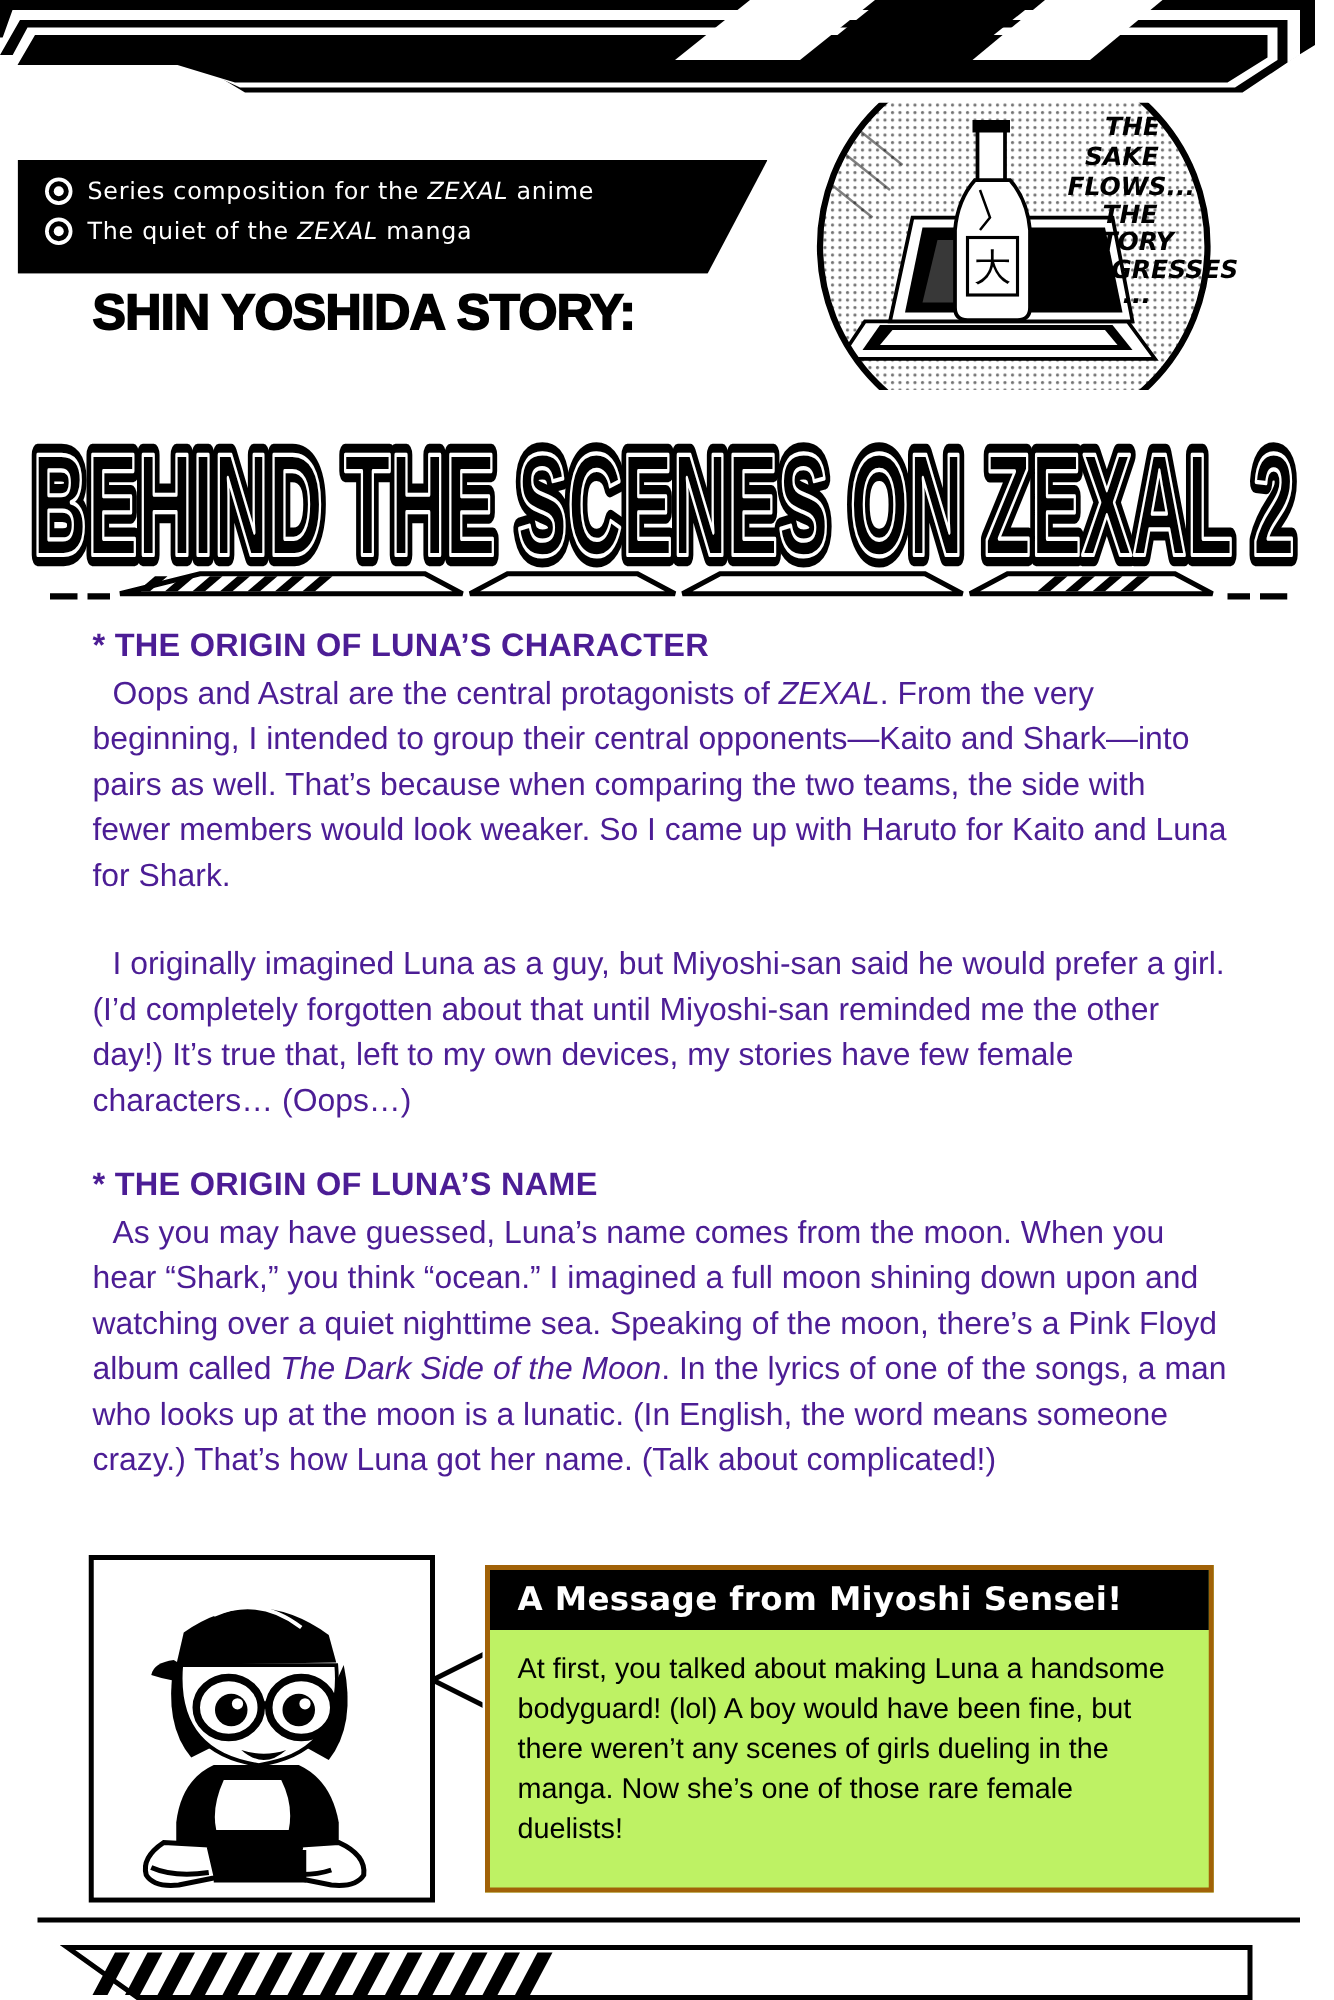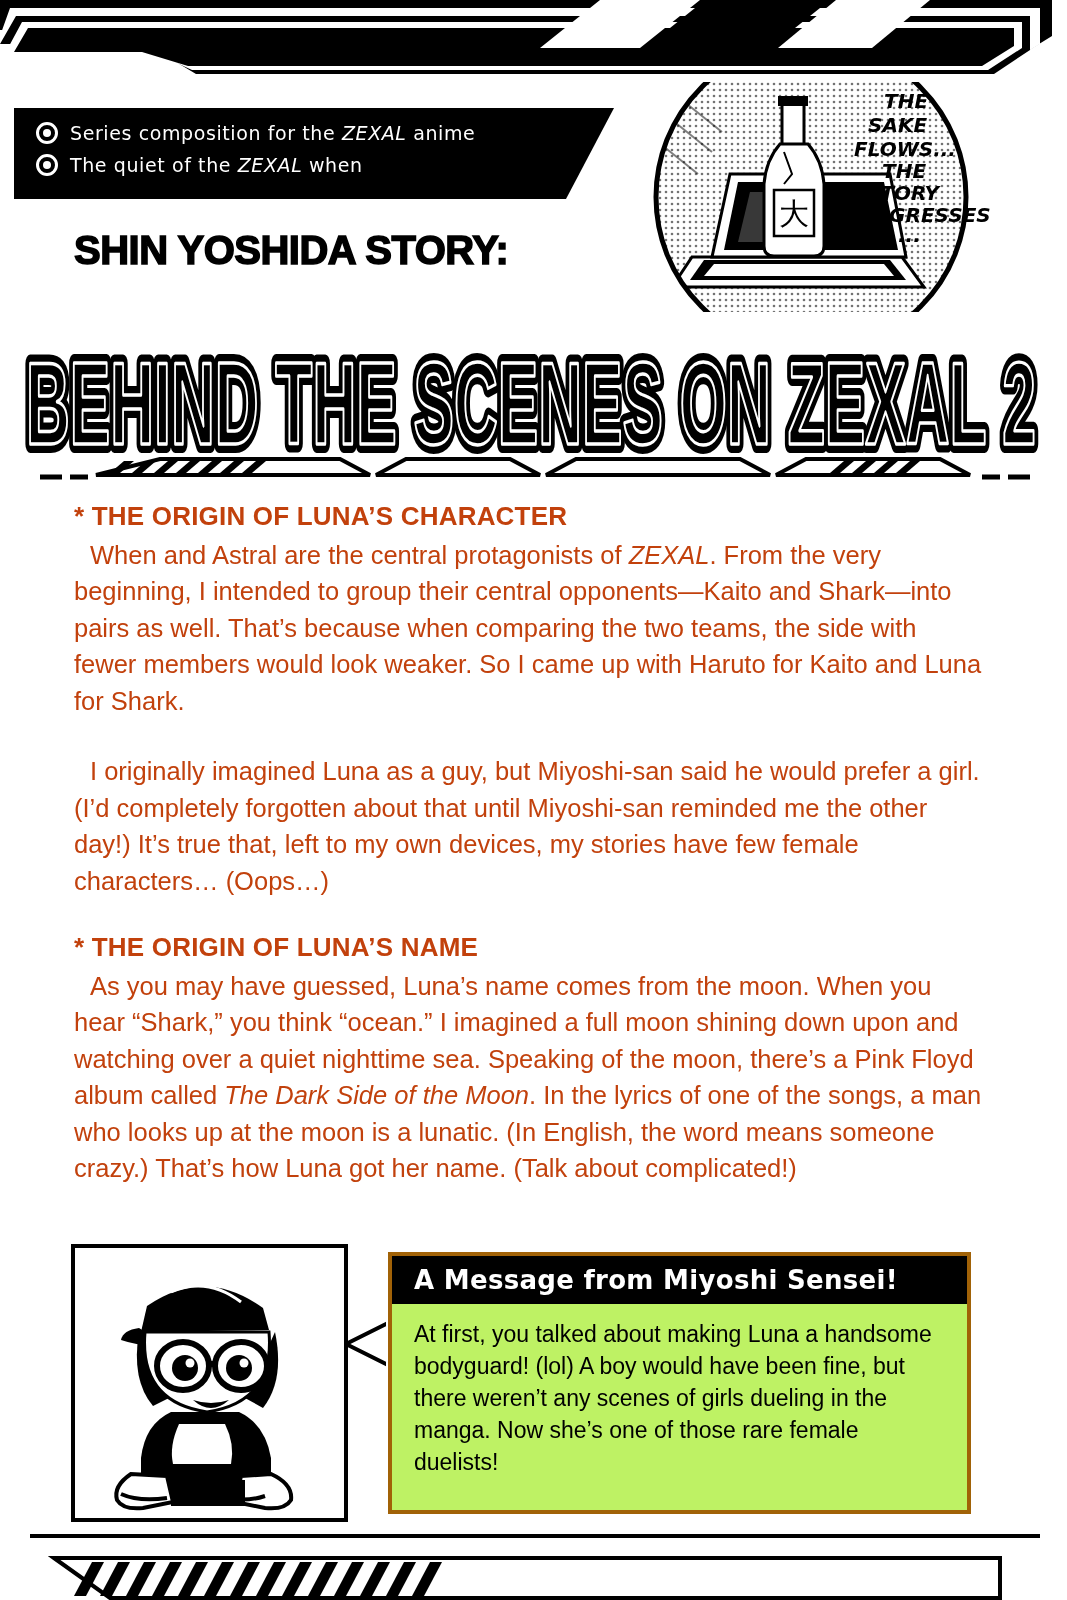--- a/index.html
+++ b/index.html
@@ -22,21 +22,21 @@
     top: 0; left: 0;
     width: 1067px;
     height: 92px;
     overflow: hidden;
   }
   .top-deco svg { display: block; }
 
   
   .credits-box {
     position: absolute;
-    top: 108px;
+    top: 128px;
     left: 14px;
     width: 600px;
     height: 82px;
     background: #000;
     color: #fff;
     clip-path: polygon(0 0, 100% 0, 92% 100%, 0 100%);
     padding: 9px 0 0 0;
   }
   .credit-line {
     display: flex;
@@ -111,21 +111,21 @@
 
   
   .body-text {
     position: absolute;
     top: 498px;
     left: 74px;
     width: 910px;
     font-size: 25.5px;
     line-height: 36.5px;
     font-family: "Liberation Sans", sans-serif;
-    color: #c2410c;
+    color: #4c1d95;
   }
   .body-text h3 {
     margin: 0 0 2px 0;
     font-size: 26px;
     font-weight: bold;
     letter-spacing: 0.2px;
   }
   .body-text p {
     margin: 0;
     text-indent: 16px;
@@ -262,21 +262,21 @@
   </g>
 </svg>
 
 <div class="credits-box">
   <div class="credit-line">
     <span class="ring"></span>
     <span><span>Series composition for the </span><em>ZEXAL</em><span> anime</span></span>
   </div>
   <div class="credit-line">
     <span class="ring"></span>
-    <span><span>The quiet of the </span><em>ZEXAL</em><span> when</span></span>
+    <span><span>The quiet of the </span><em>ZEXAL</em><span> manga</span></span>
   </div>
 </div>
 
 <div class="speaks">SHIN YOSHIDA STORY:</div>
 
 <div class="big-title">
   <svg width="1020" height="150" viewBox="0 0 1020 150" xmlns="http://www.w3.org/2000/svg">
     <text id="title-text-outer" x="4" y="118" font-family="Liberation Sans, sans-serif" font-size="104" font-weight="bold" transform="scale(1.0,1.12)" textLength="1010" lengthAdjust="spacingAndGlyphs" fill="#fff" stroke="#000" stroke-width="16" stroke-linejoin="round">BEHIND THE SCENES ON ZEXAL 2</text>
     <text id="title-text-inner" x="4" y="118" font-family="Liberation Sans, sans-serif" font-size="104" font-weight="bold" transform="scale(1.0,1.12)" textLength="1010" lengthAdjust="spacingAndGlyphs" fill="#000" stroke="#fff" stroke-width="3" stroke-linejoin="round">BEHIND THE SCENES ON ZEXAL 2</text>
   </svg>
@@ -303,21 +303,21 @@
       <path d="M812 18 L826 6 L836 6 L822 18 Z"></path>
       <path d="M834 18 L848 6 L858 6 L844 18 Z"></path>
       <path d="M856 18 L870 6 L880 6 L866 18 Z"></path>
     </g>
     <path d="M942 22 L960 22 M968 22 L990 22" stroke="#000" stroke-width="5"></path>
   </svg>
 </div>
 
 <div class="body-text">
   <h3>* THE ORIGIN OF LUNA’S CHARACTER</h3>
-  <p><span>When and Astral are the central protagonists of </span><em>ZEXAL</em><span>. From the very beginning, I intended to group their central opponents—Kaito and Shark—into pairs as well. That’s because when comparing the two teams, the side with fewer members would look weaker. So I came up with Haruto for Kaito and Luna for Shark.</span></p>
+  <p><span>Oops and Astral are the central protagonists of </span><em>ZEXAL</em><span>. From the very beginning, I intended to group their central opponents—Kaito and Shark—into pairs as well. That’s because when comparing the two teams, the side with fewer members would look weaker. So I came up with Haruto for Kaito and Luna for Shark.</span></p>
   <div class="gap"></div>
   <p>I originally imagined Luna as a guy, but Miyoshi-san said he would prefer a girl. (I’d completely forgotten about that until Miyoshi-san reminded me the other day!) It’s true that, left to my own devices, my stories have few female characters… (Oops…)</p>
   <div class="gap-small"></div>
   <h3>* THE ORIGIN OF LUNA’S NAME</h3>
   <p><span>As you may have guessed, Luna’s name comes from the moon. When you hear “Shark,” you think “ocean.” I imagined a full moon shining down upon and watching over a quiet nighttime sea. Speaking of the moon, there’s a Pink Floyd album called </span><em>The Dark Side of the Moon</em><span>. In the lyrics of one of the songs, a man who looks up at the moon is a lunatic. (In English, the word means someone crazy.) That’s how Luna got her name. (Talk about complicated!)</span></p>
 </div>
 
 <div class="portrait">
   <svg width="269" height="270" viewBox="0 0 269 270" xmlns="http://www.w3.org/2000/svg">
     <rect x="0" y="0" width="269" height="270" fill="#fff"></rect>

